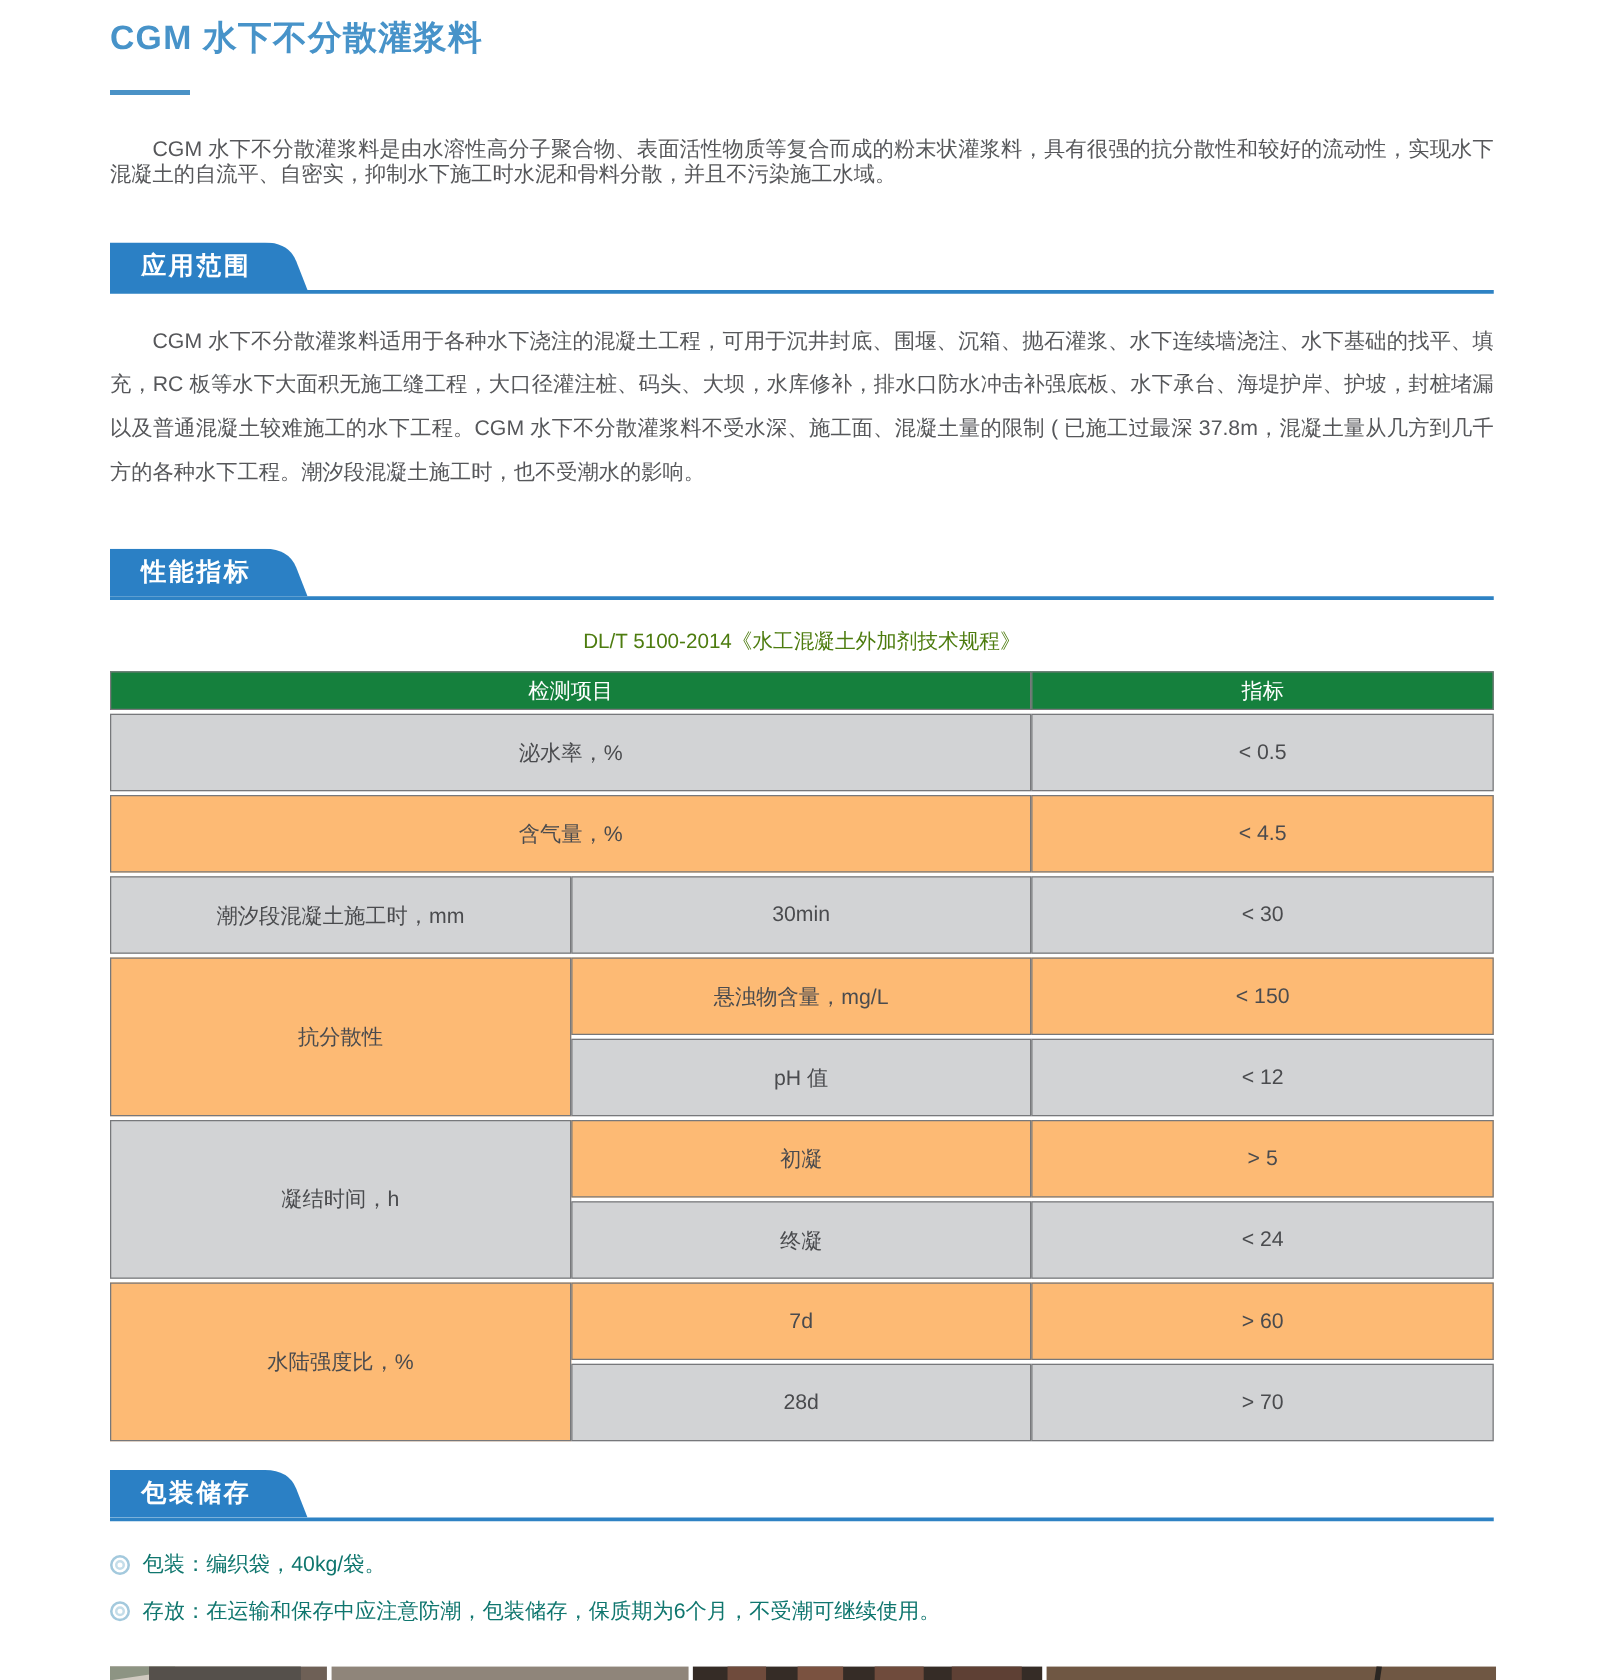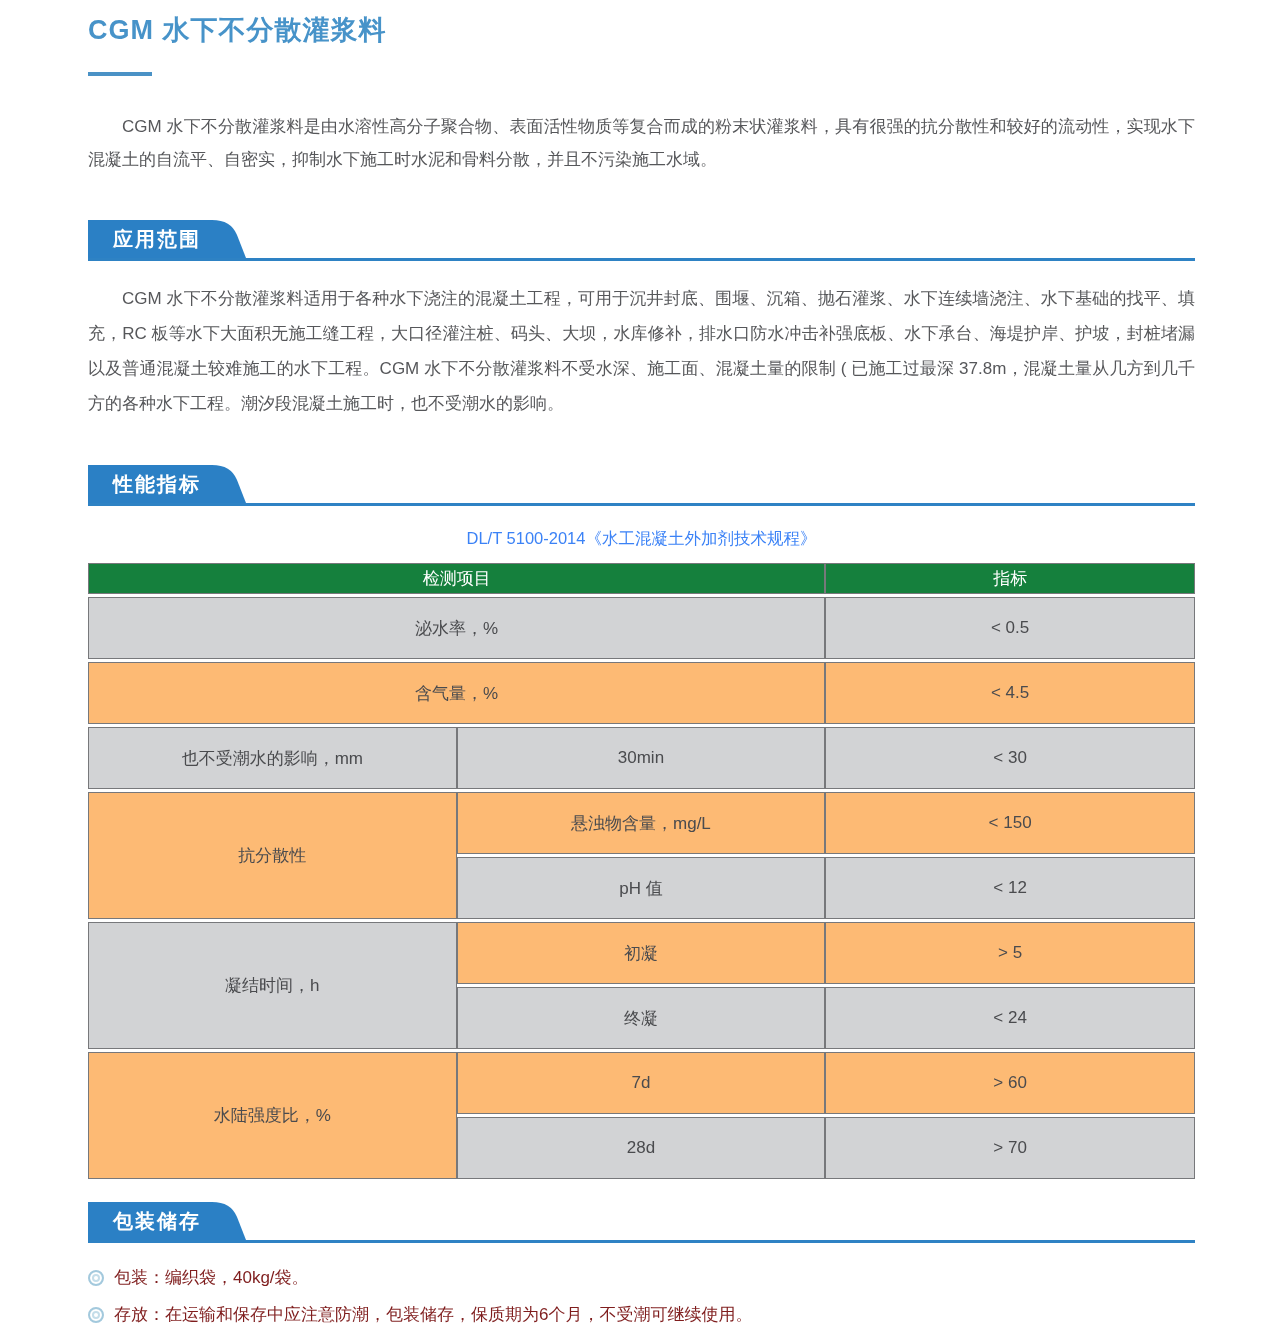--- a/index.html
+++ b/index.html
@@ -9,58 +9,58 @@
     -webkit-font-smoothing:antialiased;
   }
   .content { width:1107px; margin-left:88px; padding-top:12px; }
 
   
   .page-title { margin:0; font-size:27px; font-weight:700; color:#4793c9; letter-spacing:1px; }
   .title-underline { width:64px; height:4px; background:#4a92c6; margin-top:24px; }
 
   
   .para {
-    margin:0; color:#56575a; font-size:17px; line-height:33px;
+    margin:0; color:#56575a; font-size:17px; line-height:20px;
     text-align:justify; text-indent:2em;
   }
   .intro { margin-top:34px; }
   .app-para { margin-top:20px; line-height:35px; }
 
   
   .sec-head { position:relative; height:38px; border-bottom:3px solid #2e82c4;text-decoration:underline; }
   .sec-badge { position:absolute; left:0; top:0; width:160px; height:38px; }
   .sec-badge svg { position:absolute; left:0; top:0; width:160px; height:38px; display:block; }
   .sec-badge .lbl {
     position:absolute; left:0; top:0; width:138px; height:38px; line-height:38px;
     text-align:center; color:#ffffff; font-size:20px; font-weight:700; letter-spacing:2px;
   }
   .mt44 { margin-top:44px; }
   .mt20 { margin-top:20px; }
 
   
-  .caption { margin:22px 0 0 0; text-align:center; color:#3b82f6; font-size:16.5px; }
+  .caption { margin:22px 0 0 0; text-align:center; color:#4d7c0f; font-size:16.5px; }
 
   
   table.spec {
     width:100%; margin-top:10px; border-collapse:separate; border-spacing:0 3px;
     font-size:17px; color:#4a4b4e; table-layout:fixed;
   }
   table.spec th {
     background:#15803d; color:#ffffff; font-weight:400; font-size:17px;
     height:29px; border:1px solid #77787b; padding:0;
   }
   table.spec td {
     height:28px; text-align:center; border:1px solid #77787b; padding:16px 4px;
   }
   td.g { background:#d2d3d5; }
   td.w { background:#fdba74; }
 
   
   .bullets { list-style:none; margin:16px 0 0 0; padding:0; }
-  .bullets li { display:flex; align-items:center; line-height:37px; color:#7f1d1d; font-size:17px; }
+  .bullets li { display:flex; align-items:center; line-height:37px; color:#0f766e; font-size:17px; }
   .ring {
     flex:0 0 auto; width:12px; height:12px; border-radius:50%;
     border:2px solid #a3c9dd; margin-right:10px;
     box-shadow: inset 0 0 0 2px #ffffff, inset 0 0 0 4px #c4dde9;
   }
 
   
   .photos { display:flex; gap:3px; margin-top:26px; height:226px; width:1109px; }
   .photo { position:relative; overflow:hidden; }
   .photo svg { position:absolute; inset:0; width:100%; height:100%; display:block; }
@@ -114,21 +114,21 @@
     <tbody>
       <tr>
         <td colspan="2" class="g">泌水率，%</td>
         <td class="g">&lt; 0.5</td>
       </tr>
       <tr>
         <td colspan="2" class="w">含气量，%</td>
         <td class="w">&lt; 4.5</td>
       </tr>
       <tr>
-        <td class="g">也不受潮水的影响，mm</td>
+        <td class="g">潮汐段混凝土施工时，mm</td>
         <td class="g">30min</td>
         <td class="g">&lt; 30</td>
       </tr>
       <tr>
         <td rowspan="2" class="w">抗分散性</td>
         <td class="w">悬浊物含量，mg/L</td>
         <td class="w">&lt; 150</td>
       </tr>
       <tr>
         <td class="g">pH 值</td>

